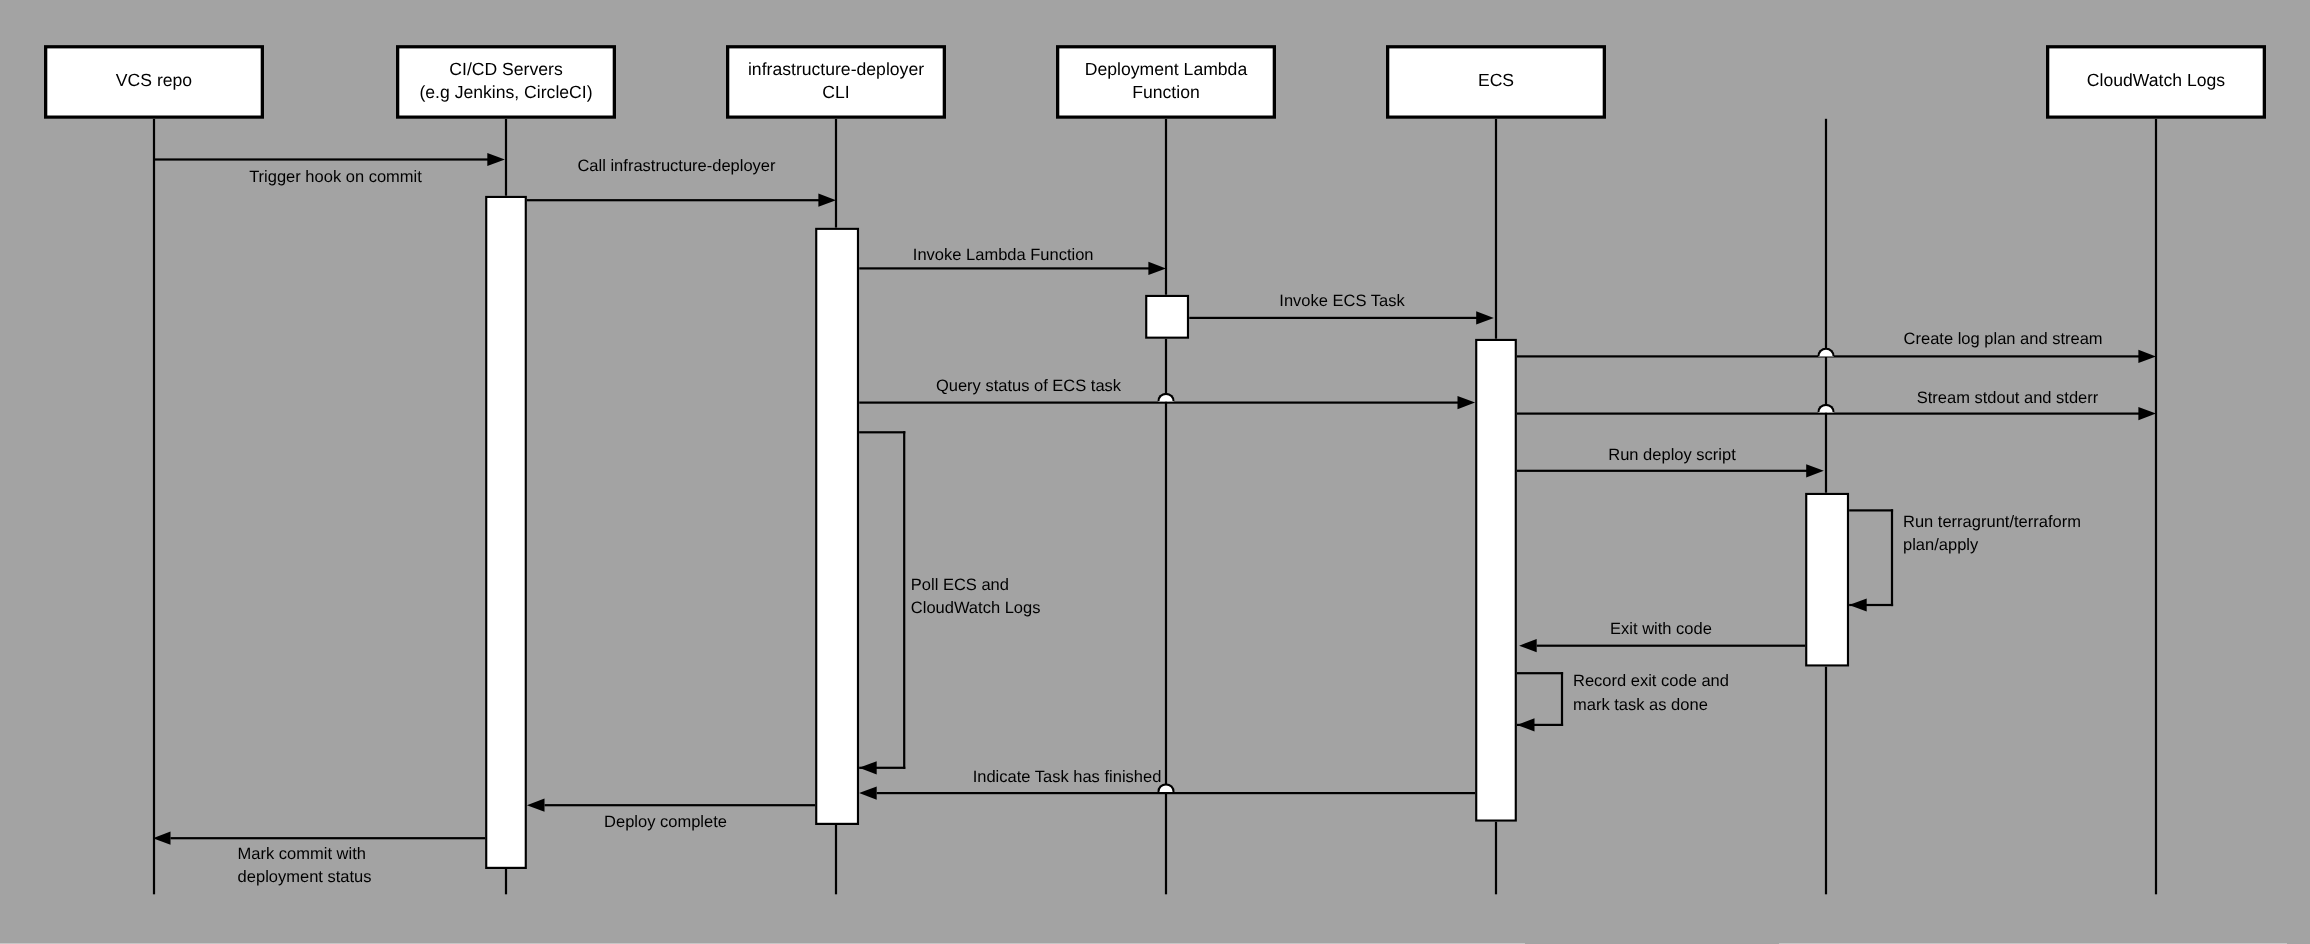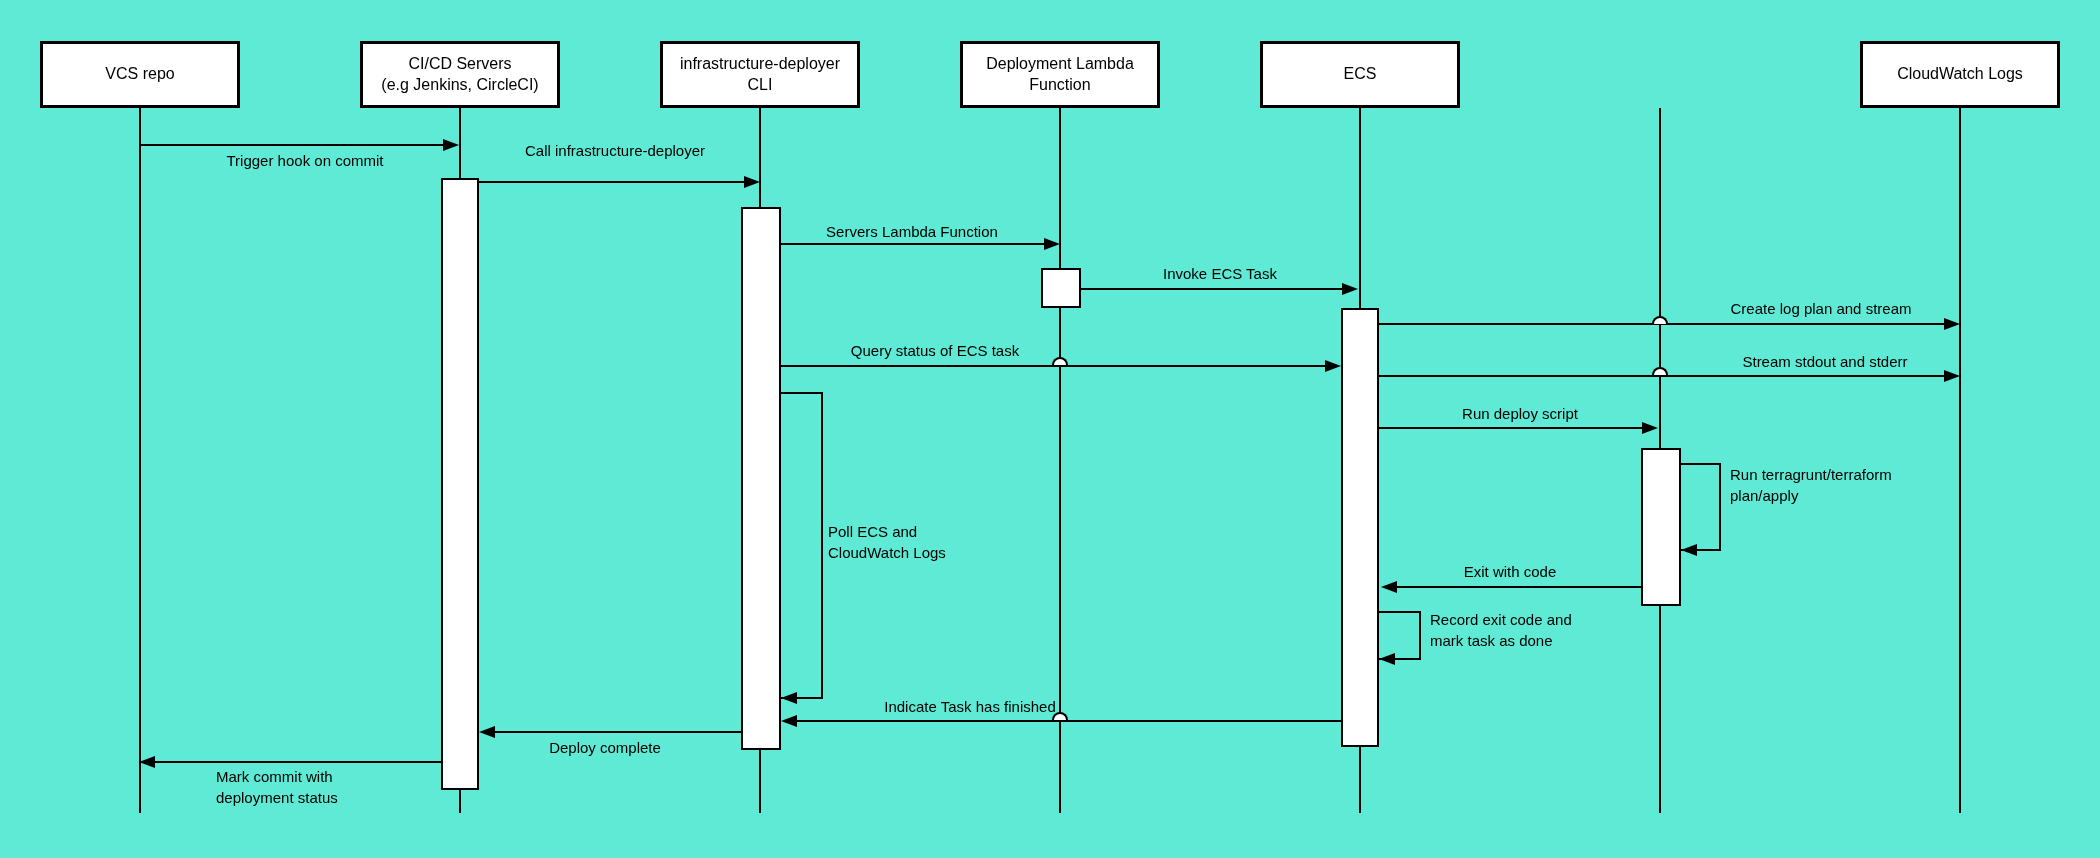--- a/index.html
+++ b/index.html
@@ -1,16 +1,16 @@
 <!DOCTYPE html>
 <html><head>
 <meta charset="utf-8">
 <style>
   html,body{margin:0;padding:0;background:#ffffff;}
-  .canvas{position:relative;width:2100px;height:858px;background:#5eead4;
+  .canvas{position:relative;width:2100px;height:858px;background:#a3a3a3;
           font-family:"Liberation Sans",sans-serif;color:#000;overflow:hidden;}
   .pbox{position:absolute;width:200px;height:67px;border:3px solid #000;background:#fff;
         display:flex;align-items:center;justify-content:center;text-align:center;
         font-size:16px;line-height:1.3;white-space:pre-line;z-index:4;box-sizing:border-box;}
   .lifeline{position:absolute;width:2px;background:#000;top:108px;height:705px;z-index:1;}
   .act{position:absolute;border:2px solid #000;background:#fff;z-index:4;box-sizing:border-box;}
   .selfrect{position:absolute;border:2px solid #000;border-left:none;z-index:3;box-sizing:border-box;}
   .mline{position:absolute;height:2px;background:#000;z-index:2;}
   .arrow-r{position:absolute;width:0;height:0;border-top:6px solid transparent;
            border-bottom:6px solid transparent;border-left:16px solid #000;z-index:3;}
@@ -60,21 +60,21 @@
   <div class="mline" style="left:140px;top:144px;width:305px"></div>
   <div class="arrow-r" style="left:443px;top:139px"></div>
   <div class="mlabel center" style="left:150px;top:150px;width:310px">Trigger hook on commit</div>
 
   <div class="mline" style="left:479px;top:181px;width:267px"></div>
   <div class="arrow-r" style="left:744px;top:176px"></div>
   <div class="mlabel center" style="left:480px;top:140px;width:270px">Call infrastructure-deployer</div>
 
   <div class="mline" style="left:781px;top:243px;width:265px"></div>
   <div class="arrow-r" style="left:1044px;top:238px"></div>
-  <div class="mlabel center" style="left:782px;top:221px;width:260px">Servers Lambda Function</div>
+  <div class="mlabel center" style="left:782px;top:221px;width:260px">Invoke Lambda Function</div>
 
   <div class="mline" style="left:1081px;top:288px;width:263px"></div>
   <div class="arrow-r" style="left:1342px;top:283px"></div>
   <div class="mlabel center" style="left:1090px;top:263px;width:260px">Invoke ECS Task</div>
 
   <div class="mline" style="left:1379px;top:323px;width:567px"></div>
   <div class="hop" style="left:1652px;top:316px"></div>
   <div class="arrow-r" style="left:1944px;top:318px"></div>
   <div class="mlabel center" style="left:1690px;top:298px;width:262px">Create log plan and stream</div>
 

